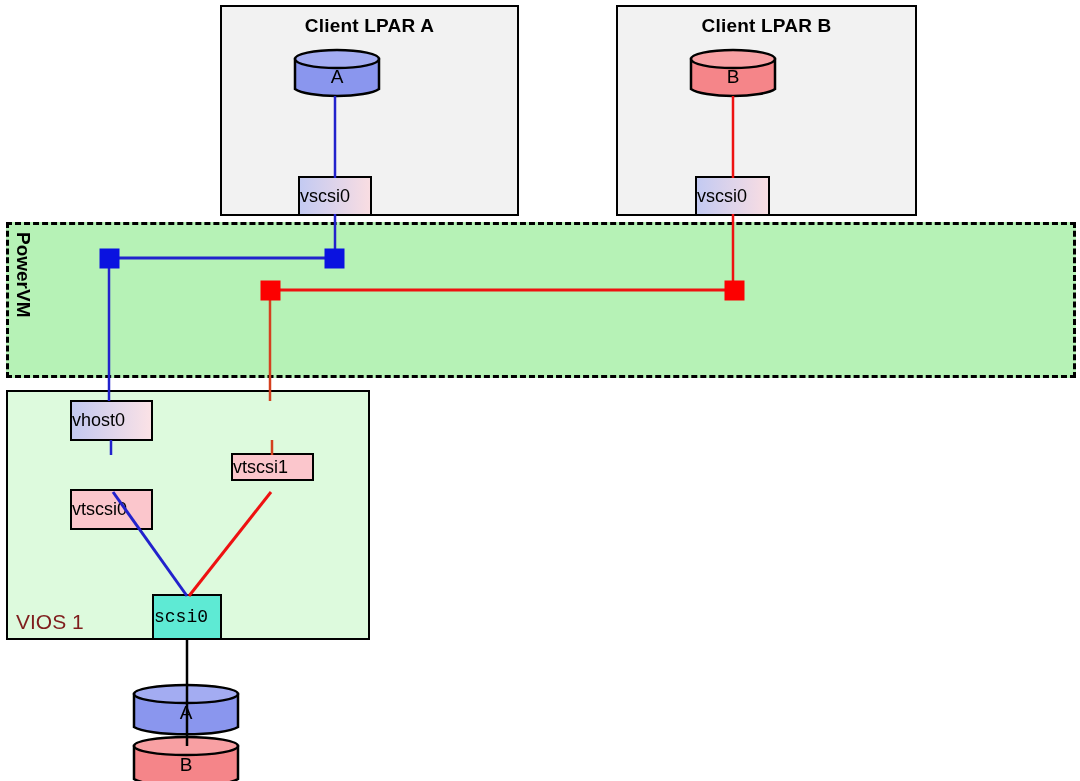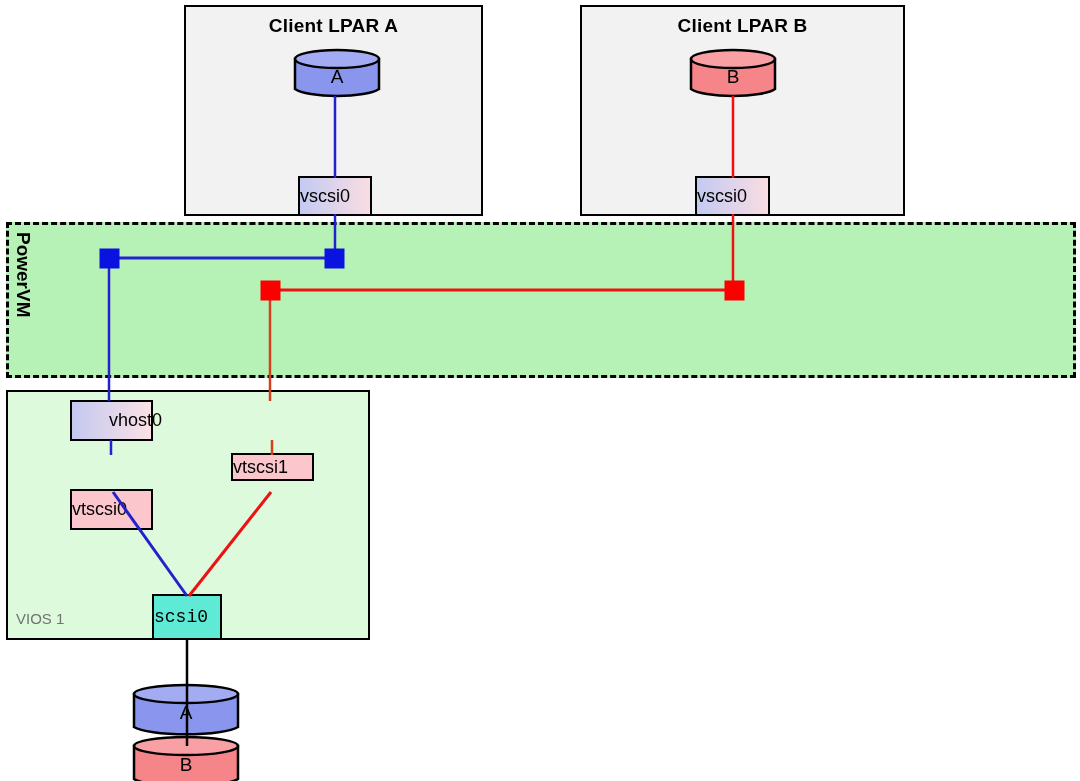--- a/index.html
+++ b/index.html
@@ -15,20 +15,21 @@
     width: 1080px;
     height: 781px;
     background: #ffffff;
     overflow: hidden;
   }
   .lpar-box {
     position: absolute;
     background: #f2f2f2;
     border: 2px solid #000000;
     box-sizing: border-box;
+    margin-left: 36px;
   }
   .lpar-title {
     position: absolute;
     top: 8px;
     left: 0;
     width: 100%;
     text-align: center;
     font-size: 19px;
     font-weight: bold;
     color: #000000;
@@ -50,22 +51,22 @@
     white-space: nowrap;
   }
   .vios-box {
     position: absolute;
     background: #ddfadd;
     border: 2px solid #000000;
     box-sizing: border-box;
   }
   .vios-label {
     position: absolute;
-    font-size: 15px;
-    color: #737373;
+    font-size: 21px;
+    color: #7f1d1d;
     white-space: nowrap;
   }
   .dev-box {
     position: absolute;
     border: 2px solid #000000;
     box-sizing: border-box;
     display: flex;
     align-items: center;
     justify-content: flex-start;
     font-size: 18px;
@@ -119,21 +120,21 @@
       <path d="M2,11 L2,41 A44,10 0 0 0 86,41 L86,11 Z" fill="#8a96ee" stroke="#000" stroke-width="2.5"></path>
       <ellipse cx="44" cy="11" rx="42" ry="9" fill="#a3acf2" stroke="#000" stroke-width="2.5"></ellipse>
     </svg>
     <div class="cyl-label" style="top:18px;">A</div>
   </div>
 
   <div class="dev-box dev-vscsi" style="left:298px; top:176px; width:74px; height:40px;">
     <span>vscsi0</span>
   </div>
 
-  <div class="lpar-box" style="left:580px; top:5px; width:325px; height:211px;">
+  <div class="lpar-box" style="left:580px; top:5px; width:301px; height:211px;">
     <div class="lpar-title">Client LPAR B</div>
   </div>
 
   <div class="cyl" style="left:689px; top:48px; width:88px; height:52px;">
     <svg width="88" height="52" viewBox="0 0 88 52">
       <path d="M2,11 L2,41 A44,10 0 0 0 86,41 L86,11 Z" fill="#f58589" stroke="#000" stroke-width="2.5"></path>
       <ellipse cx="44" cy="11" rx="42" ry="9" fill="#f8a0a3" stroke="#000" stroke-width="2.5"></ellipse>
     </svg>
     <div class="cyl-label" style="top:18px;">B</div>
   </div>
@@ -143,21 +144,21 @@
   </div>
 
   <div class="powervm-box" style="left:6px; top:222px; width:1070px; height:156px;">
   </div>
   <div class="powervm-label" style="left:34px; top:232px;">PowerVM</div>
 
   <div class="vios-box" style="left:6px; top:390px; width:364px; height:250px;">
   </div>
   <div class="vios-label" style="left:16px; top:610px;">VIOS 1</div>
 
-  <div class="dev-box dev-vhost" style="left:70px; top:400px; width:83px; height:41px;padding-left:37px;">
+  <div class="dev-box dev-vhost" style="left:70px; top:400px; width:83px; height:41px;">
     <span>vhost0</span>
   </div>
   <div class="dev-box dev-vtscsi" style="left:70px; top:453px; width:83px; height:41px;margin-top:36px;">
     <span>vtscsi0</span>
   </div>
 
   <div class="dev-box dev-vtscsi" style="left:231px; top:453px; width:83px; height:28px;">
     <span>vtscsi1</span>
   </div>
 

